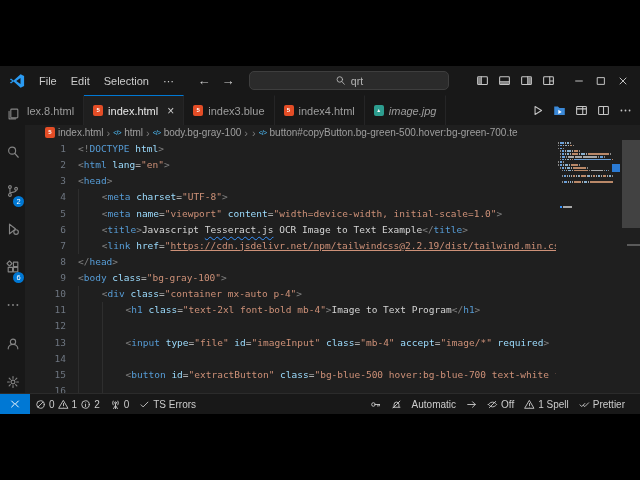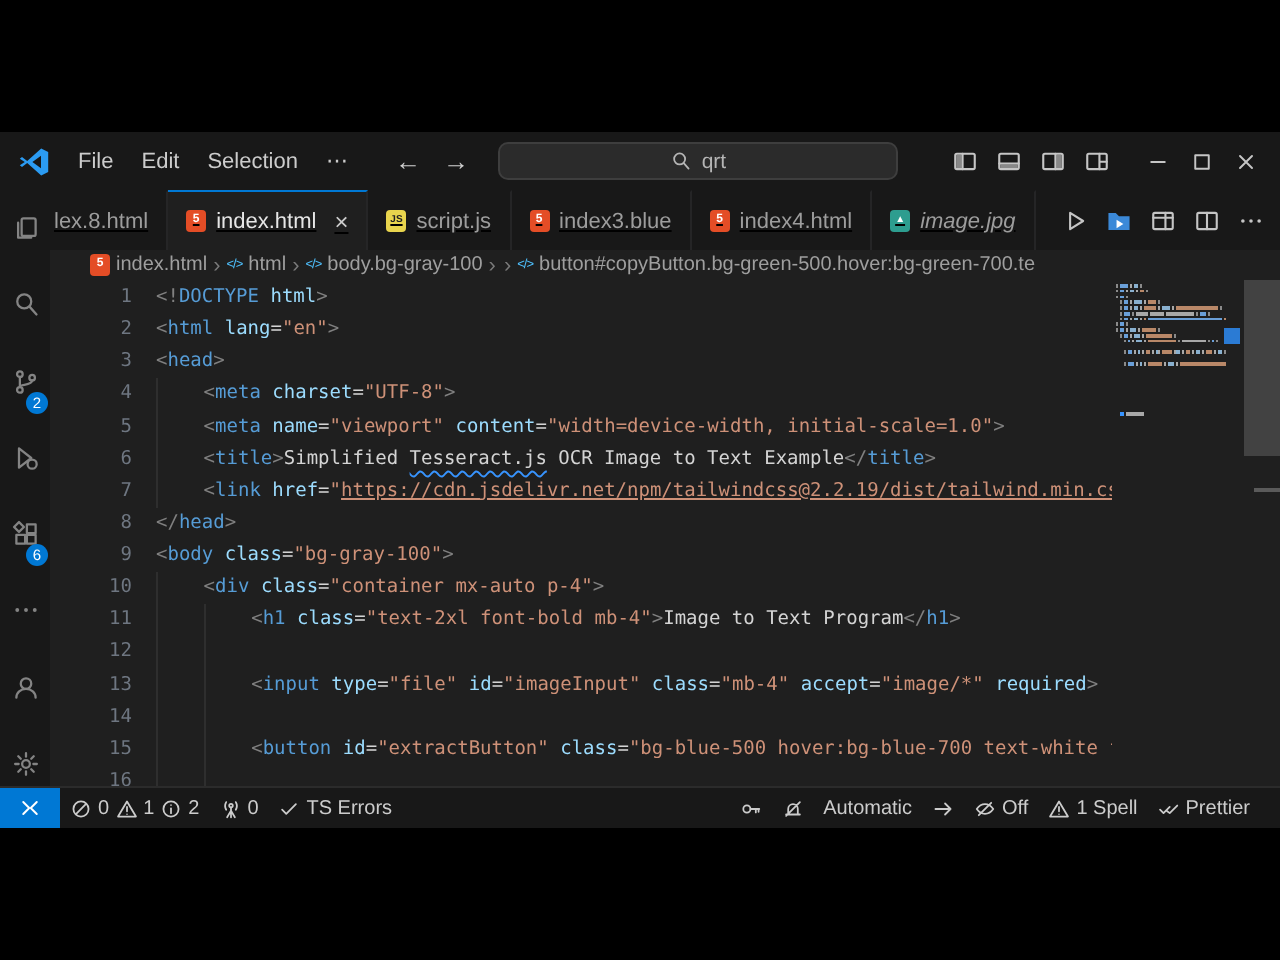--- a/index.html
+++ b/index.html
@@ -25,21 +25,21 @@
   .mainrow{flex:1;display:flex;min-height:0;}
   .activitybar{width:25px;background:#181818;display:flex;flex-direction:column;align-items:center;
                padding-top:12px;flex:none;}
   .ab-item{position:relative;width:25px;height:41px;display:flex;align-items:flex-start;
            justify-content:center;color:#848484;}
   .ab-bottom{margin-top:auto;}
   .badge{position:absolute;right:1px;top:12px;min-width:11px;height:11px;border-radius:6px;
          background:#0078d4;color:#fff;font-size:7.5px;line-height:11px;text-align:center;}
   .editcol{flex:1;display:flex;flex-direction:column;min-width:0;}
   
-  .tabbar{height:30px;background:#181818;display:flex;align-items:stretch;flex:none;text-decoration:underline;}
+  .tabbar{height:30px;background:#181818;display:flex;align-items:stretch;flex:none;}
   .tab{display:flex;align-items:center;gap:5px;padding:0 9px;font-size:11px;color:#9d9d9d;
        background:#181818;border-right:1px solid #252526;border-top:1px solid transparent;white-space:nowrap;}
   .tab.active{background:#1f1f1f;color:#e7e7e7;border-top:1.5px solid #0078d4;}
   .tab .close{margin-left:4px;color:#cccccc;font-size:12px;}
   .tab.italic .tlabel{font-style:italic;}
   .tab.clipped{padding-left:2px;}
   .fic{width:10px;height:11px;border-radius:2px;display:inline-block;text-align:center;
        font:bold 6px/11px "Liberation Sans",sans-serif;flex:none;}
   .tab-actions{margin-left:auto;display:flex;align-items:center;gap:3px;padding-right:5px;color:#c5c5c5;}
   .tab-actions .tbi{width:19px;height:19px;display:flex;align-items:center;justify-content:center;}
@@ -257,26 +257,20 @@
               </div>
               <div class="tab active">
                 <span class="ic">
                   <span class="fic" style="background:#e44d26;color:#fff;">5</span>
                 </span>
                 <span class="tlabel">index.html</span>
                 <span class="close">×</span>
               </div>
               <div class="tab">
                 <span class="ic">
-                  <span class="fic" style="background:#e8d44d;color:#222;font-size:5px;">JS</span>
-                </span>
-                <span class="tlabel">script.js</span>
-              </div>
-              <div class="tab">
-                <span class="ic">
                   <span class="fic" style="background:#e44d26;color:#fff;">5</span>
                 </span>
                 <span class="tlabel">index3.blue</span>
               </div>
               <div class="tab">
                 <span class="ic">
                   <span class="fic" style="background:#e44d26;color:#fff;">5</span>
                 </span>
                 <span class="tlabel">index4.html</span>
               </div>
@@ -362,21 +356,21 @@
             </span>
           </div>
 
         <div class="editor">
           <div class="codewrap" id="codewrap">
               <div class="code-line"><span class="ln">1</span><span class="lc"><span class="p">&lt;!</span><span class="t">DOCTYPE</span><span class="x"> </span><span class="a">html</span><span class="p">&gt;</span></span></div>
               <div class="code-line"><span class="ln">2</span><span class="lc"><span class="p">&lt;</span><span class="t">html</span><span class="x"> </span><span class="a">lang</span><span class="x">=</span><span class="s">"en"</span><span class="p">&gt;</span></span></div>
               <div class="code-line"><span class="ln">3</span><span class="lc"><span class="p">&lt;</span><span class="t">head</span><span class="p">&gt;</span></span></div>
               <div class="code-line"><span class="ln">4</span><span class="lc"><span class="g"></span><span class="p">&lt;</span><span class="t">meta</span><span class="x"> </span><span class="a">charset</span><span class="x">=</span><span class="s">"UTF-8"</span><span class="p">&gt;</span></span></div>
               <div class="code-line"><span class="ln">5</span><span class="lc"><span class="g"></span><span class="p">&lt;</span><span class="t">meta</span><span class="x"> </span><span class="a">name</span><span class="x">=</span><span class="s">"viewport"</span><span class="x"> </span><span class="a">content</span><span class="x">=</span><span class="s">"width=device-width, initial-scale=1.0"</span><span class="p">&gt;</span></span></div>
-              <div class="code-line"><span class="ln">6</span><span class="lc"><span class="g"></span><span class="p">&lt;</span><span class="t">title</span><span class="p">&gt;</span><span class="x">Simplified </span><span class="q">Tesseract.js</span><span class="x"> OCR Image to Text Example</span><span class="p">&lt;/</span><span class="t">title</span><span class="p">&gt;</span></span></div>
+              <div class="code-line"><span class="ln">6</span><span class="lc"><span class="g"></span><span class="p">&lt;</span><span class="t">title</span><span class="p">&gt;</span><span class="x">Javascript </span><span class="q">Tesseract.js</span><span class="x"> OCR Image to Text Example</span><span class="p">&lt;/</span><span class="t">title</span><span class="p">&gt;</span></span></div>
               <div class="code-line"><span class="ln">7</span><span class="lc"><span class="g"></span><span class="p">&lt;</span><span class="t">link</span><span class="x"> </span><span class="a">href</span><span class="x">=</span><span class="s">"</span><span class="l">https://cdn.jsdelivr.net/npm/tailwindcss@2.2.19/dist/tailwind.min.css</span></span></div>
               <div class="code-line"><span class="ln">8</span><span class="lc"><span class="p">&lt;/</span><span class="t">head</span><span class="p">&gt;</span></span></div>
               <div class="code-line"><span class="ln">9</span><span class="lc"><span class="p">&lt;</span><span class="t">body</span><span class="x"> </span><span class="a">class</span><span class="x">=</span><span class="s">"bg-gray-100"</span><span class="p">&gt;</span></span></div>
               <div class="code-line"><span class="ln">10</span><span class="lc"><span class="g"></span><span class="p">&lt;</span><span class="t">div</span><span class="x"> </span><span class="a">class</span><span class="x">=</span><span class="s">"container mx-auto p-4"</span><span class="p">&gt;</span></span></div>
               <div class="code-line"><span class="ln">11</span><span class="lc"><span class="g"></span><span class="g"></span><span class="p">&lt;</span><span class="t">h1</span><span class="x"> </span><span class="a">class</span><span class="x">=</span><span class="s">"text-2xl font-bold mb-4"</span><span class="p">&gt;</span><span class="x">Image to Text Program</span><span class="p">&lt;/</span><span class="t">h1</span><span class="p">&gt;</span></span></div>
               <div class="code-line"><span class="ln">12</span><span class="lc"><span class="g"></span><span class="g"></span></span></div>
               <div class="code-line"><span class="ln">13</span><span class="lc"><span class="g"></span><span class="g"></span><span class="p">&lt;</span><span class="t">input</span><span class="x"> </span><span class="a">type</span><span class="x">=</span><span class="s">"file"</span><span class="x"> </span><span class="a">id</span><span class="x">=</span><span class="s">"imageInput"</span><span class="x"> </span><span class="a">class</span><span class="x">=</span><span class="s">"mb-4"</span><span class="x"> </span><span class="a">accept</span><span class="x">=</span><span class="s">"image/*"</span><span class="x"> </span><span class="a">required</span><span class="p">&gt;</span></span></div>
               <div class="code-line"><span class="ln">14</span><span class="lc"><span class="g"></span><span class="g"></span></span></div>
               <div class="code-line"><span class="ln">15</span><span class="lc"><span class="g"></span><span class="g"></span><span class="p">&lt;</span><span class="t">button</span><span class="x"> </span><span class="a">id</span><span class="x">=</span><span class="s">"extractButton"</span><span class="x"> </span><span class="a">class</span><span class="x">=</span><span class="s">"bg-blue-500 hover:bg-blue-700 text-white font</span></span></div>
               <div class="code-line"><span class="ln">16</span><span class="lc"><span class="g"></span><span class="g"></span></span></div>

